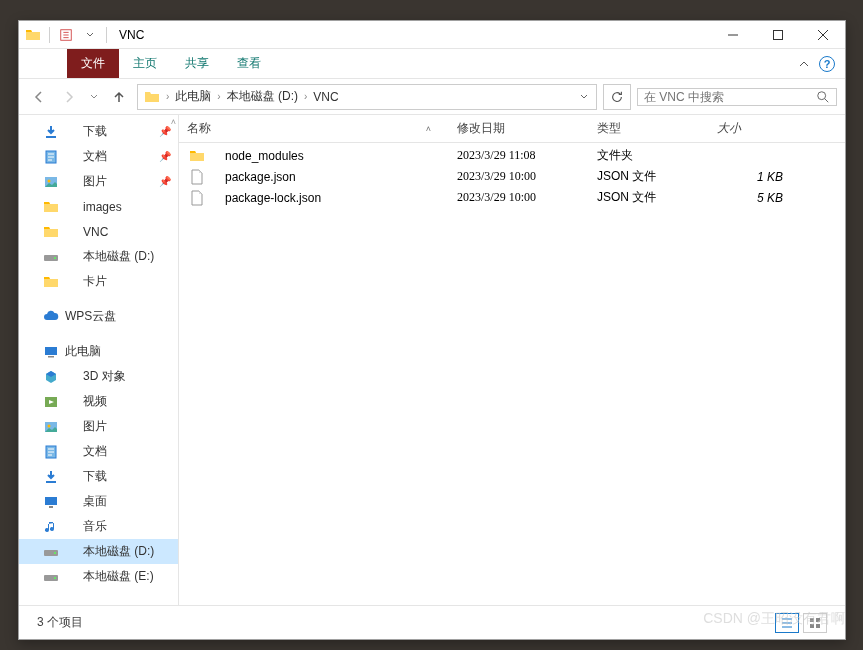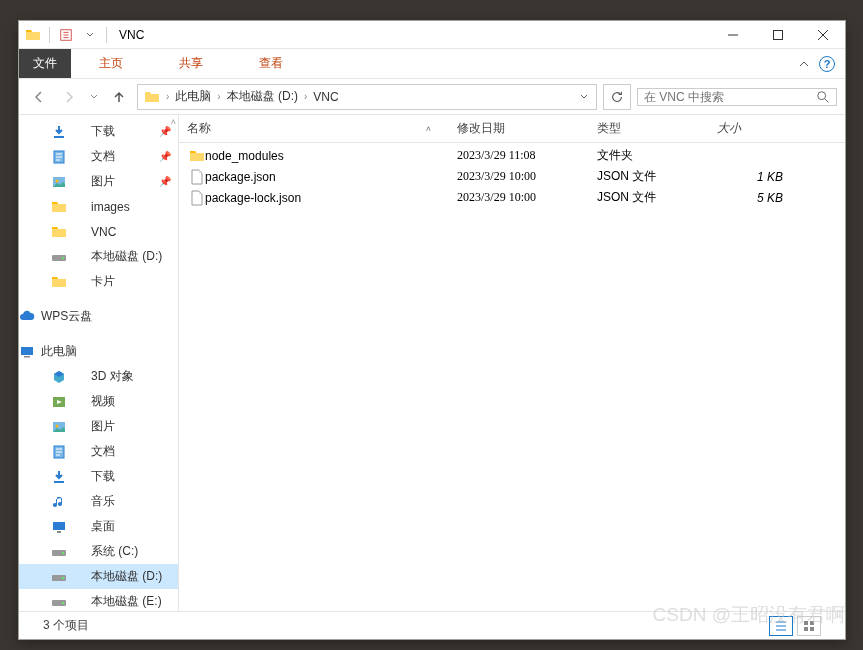--- a/index.html
+++ b/index.html
@@ -9,68 +9,68 @@
     .titlebar { height: 28px; background: #fff; display: flex; align-items: center; border-bottom: 1px solid #e5e5e5; }
     .titlebar-left { display: flex; align-items: center; padding: 0 4px; gap: 4px; }
     .folder-icon-small { width: 16px; height: 16px; }
     .qat-sep { width: 1px; height: 16px; background: #d0d0d0; margin: 0 2px; }
     .qat-item { width: 20px; height: 20px; display: flex; align-items: center; justify-content: center; cursor: default; }
     .title-text { margin-left: 6px; color: #000; }
     .titlebar-right { margin-left: auto; display: flex; }
     .win-btn { width: 45px; height: 28px; display: flex; align-items: center; justify-content: center; cursor: default; }
     
     .ribbon-tabs { height: 30px; display: flex; align-items: center; border-bottom: 1px solid #e5e5e5; }
-    .tab-file { background: #404040; color: #fff; padding: 0 14px; height: 100%; display: flex; align-items: center; }
-    .tab { padding: 0 28px; height: 100%; display: flex; align-items: center; color: #c2410c; cursor: default; }
+    .tab-file { background: #7f1d1d; color: #fff; padding: 0 14px; height: 100%; display: flex; align-items: center; margin-left: 48px; }
+    .tab { padding: 0 14px; height: 100%; display: flex; align-items: center; color: #0f766e; cursor: default; }
     .ribbon-right { margin-left: auto; display: flex; align-items: center; gap: 10px; padding-right: 10px; }
     .help-icon { color: #1979ca; font-weight: bold; border: 1px solid #1979ca; border-radius: 50%; width: 16px; height: 16px; display: flex; align-items: center; justify-content: center; font-size: 11px; }
     
     .nav-bar { height: 36px; display: flex; align-items: center; padding: 4px 8px; gap: 6px; border-bottom: 1px solid #e5e5e5; }
     .nav-btn { width: 24px; height: 24px; display: flex; align-items: center; justify-content: center; color: #888; cursor: default; }
     .address-box { flex: 1; height: 26px; border: 1px solid #ccc; display: flex; align-items: center; padding: 0 2px; }
     .address-box .folder-icon-small { margin: 0 4px; }
     .crumb { padding: 0 4px; color: #333; cursor: default; display: flex; align-items: center; }
     .crumb-sep { color: #888; padding: 0 2px; font-size: 10px; }
     .addr-drop { margin-left: auto; padding: 0 6px; color: #666; }
     .refresh-btn { width: 28px; height: 26px; border: 1px solid #ccc; display: flex; align-items: center; justify-content: center; color: #555; }
     .search-box { width: 200px; height: 18px; border: 1px solid #ccc; display: flex; align-items: center; padding: 0 6px; }
     .search-box input { border: none; outline: none; flex: 1; color: #888; }
     .search-icon { color: #555; }
     
     .body-area { flex: 1; display: flex; overflow: hidden; }
     .sidebar { width: 160px; border-right: 1px solid #e5e5e5; overflow-y: auto; padding-top: 4px; position: relative; }
-    .sidebar-item { height: 25px; display: flex; align-items: center; gap: 6px; cursor: default; color: #333; }
-    .sidebar-item.indent1 { padding-left: 32px; gap: 24px; }
+    .sidebar-item { height: 25px; display: flex; align-items: center; padding-left: 24px; gap: 6px; cursor: default; color: #333; }
+    .sidebar-item.indent1 { padding-left: 24px; gap: 24px; }
     .sidebar-item.selected { background: #cce8ff; }
     .sidebar-item .pin { margin-left: auto; margin-right: 6px; color: #888; font-size: 10px; }
     .sidebar-sep { height: 10px; }
     .tree-icon { width: 16px; height: 16px; display: flex; align-items: center; justify-content: center; flex-shrink: 0; }
     .sb-scroll-top { position: absolute; top: 2px; right: 2px; color: #999; font-size: 9px; }
     
     .content { flex: 1; display: flex; flex-direction: column; }
     .col-headers { height: 28px; display: flex; align-items: center; border-bottom: 1px solid #e5e5e5; color: #444; font-size: 12px; }
     .col { padding: 0 8px; }
     .col-name { width: 270px; display:flex; align-items:center; }
     .col-date { width: 140px; font-family: Liberation Serif, serif; }
     .col-type { width: 120px; }
     .col-size { width: 90px; }
     .sort-ind { margin-left: auto; margin-right: 10px; color: #777; font-size: 9px; }
     
     .file-list { flex: 1; padding-top: 2px; }
     .file-row { height: 21px; display: flex; align-items: center; cursor: default; }
-    .file-row .col-name { display: flex; align-items: center; gap: 0; padding-left: 10px; }
+    .file-row .col-name { display: flex; align-items: center; gap: 20px; padding-left: 10px; }
     .file-icon { width: 16px; height: 16px; flex-shrink: 0; }
     .col-size { text-align: right; padding-right: 16px; font-style: italic; }
     
-    .statusbar { height: 28px; border-top: 1px solid #e5e5e5; display: flex; align-items: center; padding: 0 24px; color: #444; }
+    .statusbar { height: 34px; border-top: 1px solid #e5e5e5; display: flex; align-items: center; padding: 0 18px; color: #444; }
     .status-right { margin-left: auto; display: flex; gap: 4px; }
     .view-btn { width: 24px; height: 20px; border: 1px solid #ccc; display: flex; align-items: center; justify-content: center; }
     .view-btn.active { border-color: #1979ca; color: #1979ca; }
     
-    .watermark { position: absolute; bottom: 22px; right: 18px; color: rgba(200,200,200,0.6); font-size: 19px; pointer-events: none; }
+    .watermark { position: absolute; bottom: 22px; right: 18px; color: rgba(200,200,200,0.6); font-size: 14px; pointer-events: none; }
     
     svg { display: block; }
   </style>
 </head>
 <body>
 
 <div class="window">
 
   <div class="titlebar">
     <div class="titlebar-left">
@@ -316,42 +316,33 @@
               <svg width="16" height="16" viewBox="0 0 16 16">
                 <path fill="#2b7cd3" d="M8 2v7M5 6l3 3 3-3" stroke="#2b7cd3" stroke-width="2"></path>
                 <path d="M3 12h10v2H3z" fill="#2b7cd3"></path>
               </svg>
             </span>
             <span>下载</span>
           </div>
           <div class="sidebar-item indent1">
             <span class="tree-icon">
               <svg width="16" height="16" viewBox="0 0 16 16">
-                <path d="M6 3v8a2 2 0 11-1-1.7V5l6-1v6a2 2 0 11-1-1.7V3z" fill="#2b7cd3"></path>
-              </svg>
-            </span>
-            <span>音乐</span>
-          </div>
-          <div class="sidebar-item indent1">
-            <span class="tree-icon">
-              <svg width="16" height="16" viewBox="0 0 16 16">
                 <rect x="2" y="3" width="12" height="8" fill="#2b7cd3"></rect>
                 <rect x="6" y="12" width="4" height="2" fill="#888"></rect>
               </svg>
             </span>
             <span>桌面</span>
           </div>
           <div class="sidebar-item indent1">
             <span class="tree-icon">
               <svg width="16" height="16" viewBox="0 0 16 16">
-                <rect x="1" y="6" width="14" height="6" fill="#999" rx="1"></rect>
-                <circle cx="12" cy="9" r="1" fill="#5f5"></circle>
-              </svg>
-            </span>
-            <span>系统 (C:)</span>
+                <path d="M6 3v8a2 2 0 11-1-1.7V5l6-1v6a2 2 0 11-1-1.7V3z" fill="#2b7cd3"></path>
+              </svg>
+            </span>
+            <span>音乐</span>
           </div>
           <div class="sidebar-item indent1 selected">
             <span class="tree-icon">
               <svg width="16" height="16" viewBox="0 0 16 16">
                 <rect x="1" y="6" width="14" height="6" fill="#999" rx="1"></rect>
                 <circle cx="12" cy="9" r="1" fill="#5f5"></circle>
               </svg>
             </span>
             <span>本地磁盘 (D:)</span>
           </div>

